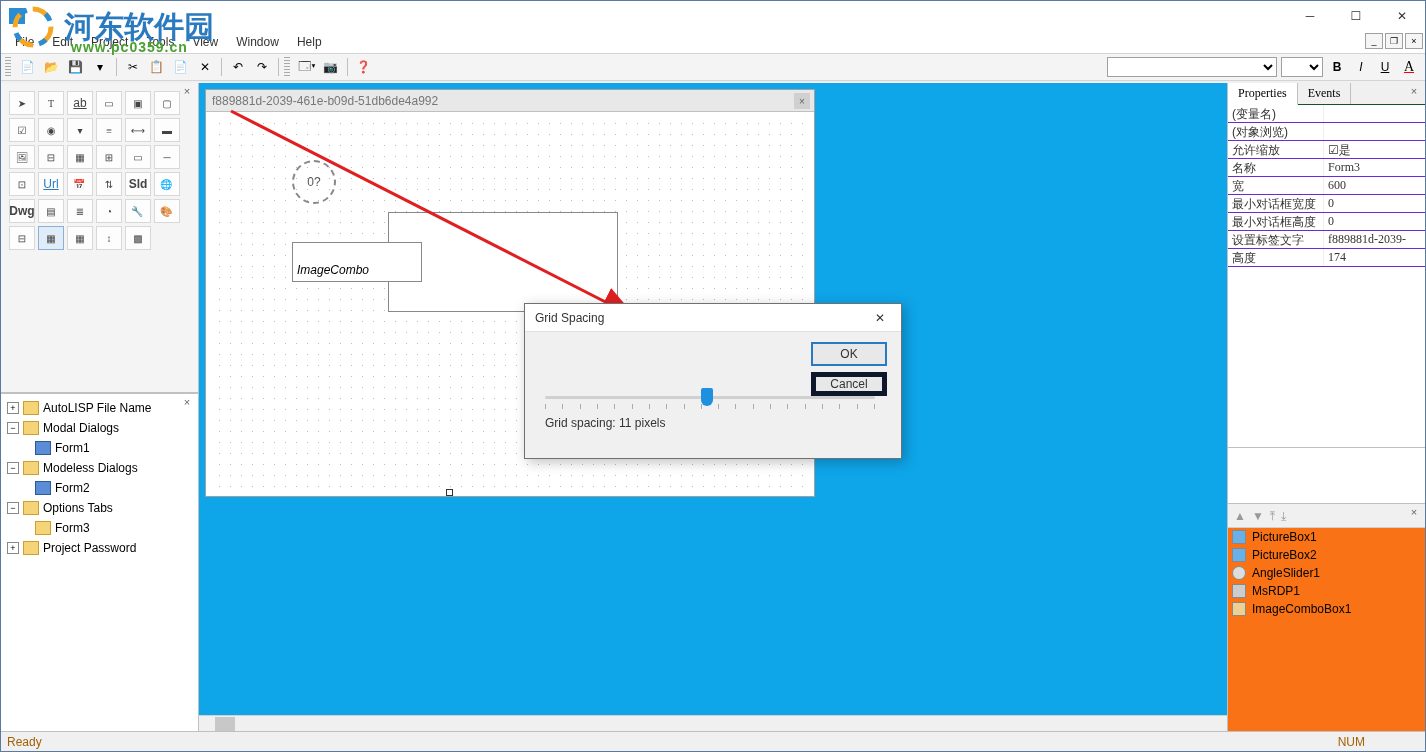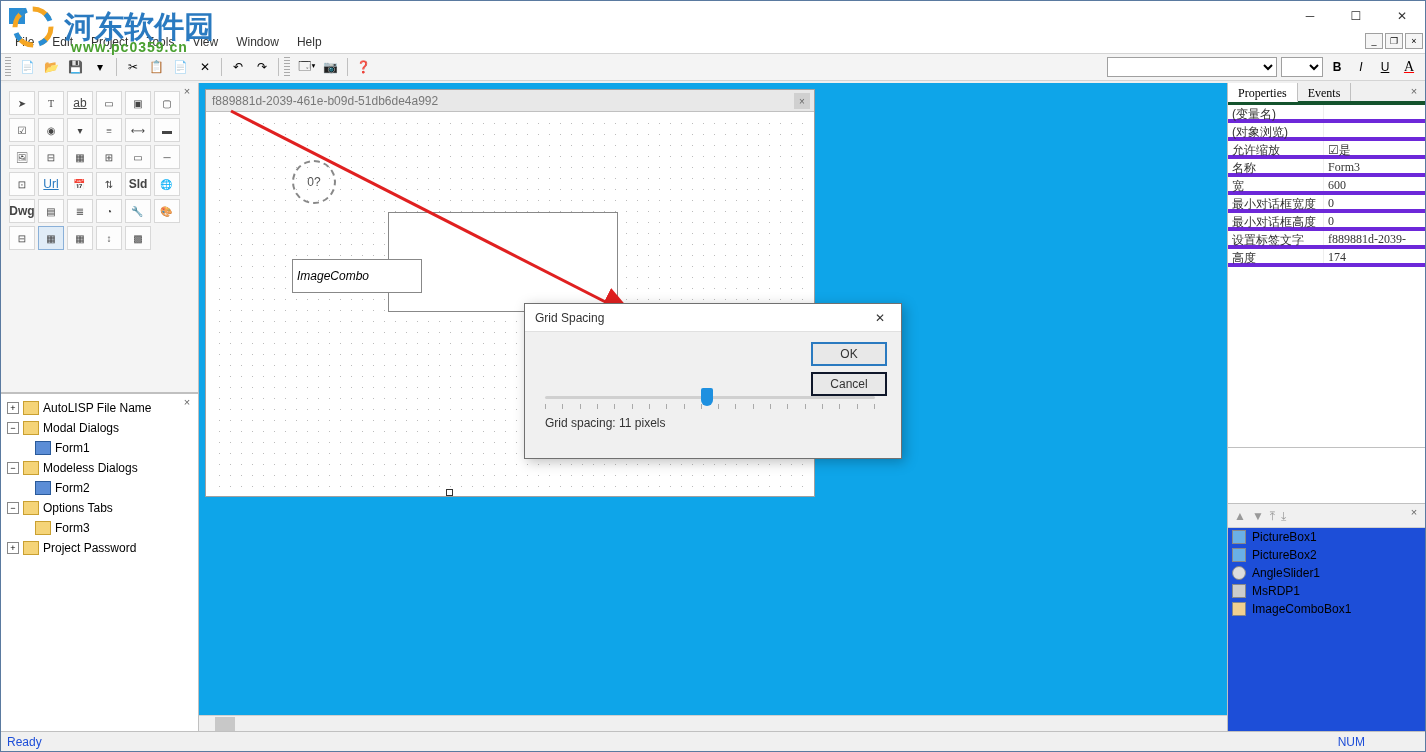--- a/index.html
+++ b/index.html
@@ -33,46 +33,46 @@
 .tree-icon{width:16px;height:14px}
 .folder-ico{background:#f5d478;border:1px solid #caa030}
 .form-ico{background:#5b8dd6;border:1px solid #2a5a9a}
 .canvas-area{flex:1;background:#0ea5e9;position:relative;overflow:hidden}
 .doc-window{position:absolute;left:6px;top:6px;width:610px;height:408px;border:1px solid #a0a0a0;background:#fff}
 .doc-title{height:22px;background:#e8e8e8;border-bottom:1px solid #c0c0c0;display:flex;align-items:center;padding:0 6px;color:#777;position:relative}
 .doc-close{position:absolute;right:4px;top:3px;width:16px;height:16px;background:#d0d0d0;color:#666;display:flex;align-items:center;justify-content:center;font-size:10px}
 .design-surface{position:absolute;left:6px;top:26px;width:596px;height:376px;background-image:radial-gradient(#bbb 0.6px,transparent 0.6px);background-size:11px 11px;background-position:2px 2px}
 .dial-widget{position:absolute;left:80px;top:44px;width:44px;height:44px;border:2px dashed #888;border-radius:50%;display:flex;align-items:center;justify-content:center;font-size:10px;color:#555}
 .picbox{position:absolute;left:176px;top:96px;width:230px;height:100px;border:1px solid #888;background:#fff}
-.imgcombo{position:absolute;left:80px;top:143px;width:130px;height:34px;border:1px solid #888;background:#fff;font-family:"Brush Script MT",cursive;font-style:italic;font-size:14px;padding:8px 4px;overflow:hidden}
+.imgcombo{position:absolute;left:80px;top:126px;width:130px;height:34px;border:1px solid #888;background:#fff;font-family:"Brush Script MT",cursive;font-style:italic;font-size:14px;padding:19px 4px;overflow:hidden}
 .sel-handle{position:absolute;width:7px;height:7px;border:1px solid #333;background:#fff}
 .right-col{width:198px;display:flex;flex-direction:column;border-left:1px solid #c0c0c0;background:#f8f8f8}
 .prop-panel{flex:0 0 420px;display:flex;flex-direction:column;position:relative}
-.prop-tabs{display:flex;height:22px;border-bottom:4px solid #14532d;background:#f0f0f0}
+.prop-tabs{display:flex;height:22px;border-bottom:1px solid #14532d;background:#f0f0f0}
 .prop-tab{padding:3px 10px;font-family:"SimSun",serif;border-right:1px solid #c0c0c0}
 .prop-tab.active{background:#fff;border-bottom:1px solid #fff;margin-bottom:-1px}
 .prop-grid{flex:1;background:#fff;overflow:auto}
-.prop-row{display:flex;height:18px;border-bottom:4px solid #6d28d9}
+.prop-row{display:flex;height:18px;border-bottom:1px solid #6d28d9}
 .prop-key{width:96px;padding:1px 4px;color:#333;border-right:1px solid #eee}
 .prop-val{flex:1;padding:1px 4px;color:#333;font-family:"SimSun",serif}
 .prop-desc{height:56px;border-top:1px solid #c0c0c0;background:#fff}
 .zorder-panel{flex:1;display:flex;flex-direction:column;border-top:1px solid #c0c0c0;position:relative}
 .zorder-tb{height:24px;background:#f0f0f0;border-bottom:1px solid #d0d0d0;display:flex;align-items:center;padding:0 6px;gap:6px;color:#999}
-.zorder-list{flex:1;background:#1d4ed8;overflow:auto}
+.zorder-list{flex:1;background:#f97316;overflow:auto}
 .zorder-item{display:flex;align-items:center;height:18px;padding:0 4px;gap:6px}
 .zorder-ico{width:14px;height:14px;border:1px solid #888}
-.statusbar{position:absolute;bottom:0;left:0;right:0;height:20px;background:#f0f0f0;border-top:1px solid #c0c0c0;display:flex;align-items:center;padding:0 6px;color:#1d4ed8}
+.statusbar{position:absolute;bottom:0;left:0;right:0;height:20px;background:#f0f0f0;border-top:1px solid #c0c0c0;display:flex;align-items:center;padding:0 6px;color:#a16207}
 .status-num{position:absolute;right:60px}
 .dialog{position:absolute;left:523px;top:302px;width:378px;height:156px;background:#f0f0f0;border:1px solid #707070;box-shadow:3px 3px 12px rgba(0,0,0,0.25);z-index:100}
 .dlg-title{height:28px;background:#fff;display:flex;align-items:center;padding:0 10px;color:#333;position:relative;border-bottom:1px solid #e0e0e0}
 .dlg-close{position:absolute;right:6px;top:4px;width:30px;height:20px;display:flex;align-items:center;justify-content:center}
 .dlg-body{padding:10px 14px;color:#333;position:relative;height:128px}
 .dlg-text{width:260px;line-height:1.4}
 .dlg-btns{position:absolute;right:14px;top:10px;display:flex;flex-direction:column;gap:6px}
-.dlg-btn{width:76px;height:24px;border:2px solid #0f172a;background:#e8e8e8;display:flex;align-items:center;justify-content:center}
+.dlg-btn{width:76px;height:24px;border:5px solid #0f172a;background:#e8e8e8;display:flex;align-items:center;justify-content:center}
 .dlg-btn.primary{border:2px solid #2a7ac0}
 .slider-track{position:absolute;left:20px;top:58px;width:330px;height:24px}
 .slider-line{position:absolute;top:6px;left:0;right:0;height:3px;background:#d0d0d0;border-radius:2px}
 .slider-thumb{position:absolute;top:-2px;left:156px;width:12px;height:18px;background:#1e90e0;border-radius:2px 2px 6px 6px}
 .slider-ticks{position:absolute;top:14px;left:0;right:0;height:6px;display:flex;justify-content:space-between}
 .tick{width:1px;height:5px;background:#aaa}
 .slider-label{position:absolute;left:20px;top:84px}
 .arrow-svg{position:absolute;left:224px;top:104px;width:440px;height:230px;z-index:50;pointer-events:none}
 .watermark{position:absolute;left:10px;top:4px;z-index:200;pointer-events:none}
 .wm-logo{display:inline-block;width:44px;height:44px;vertical-align:middle}

